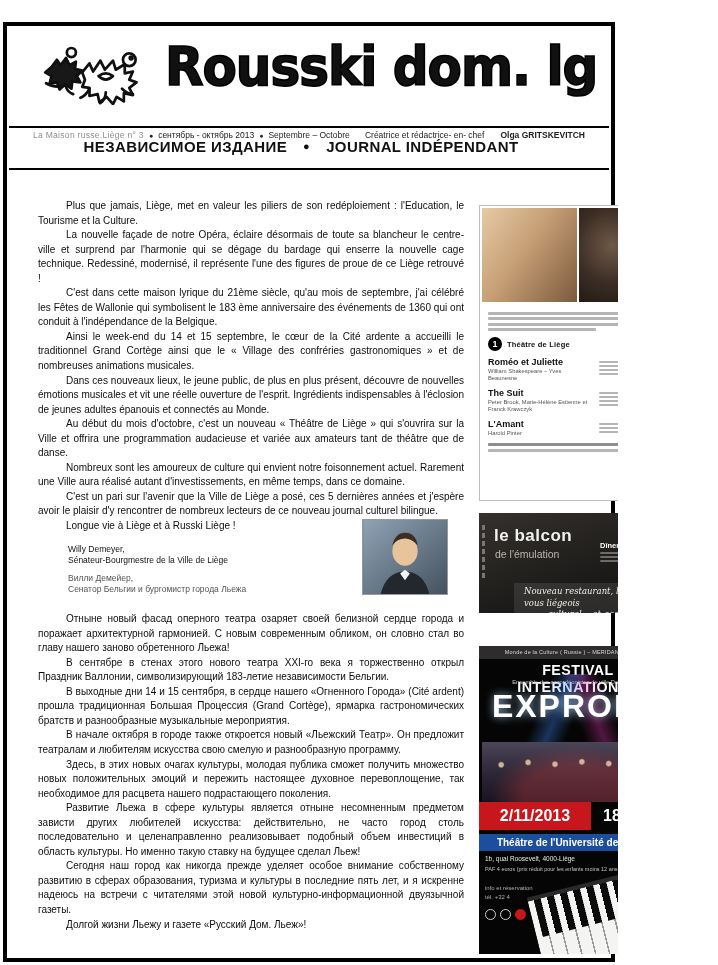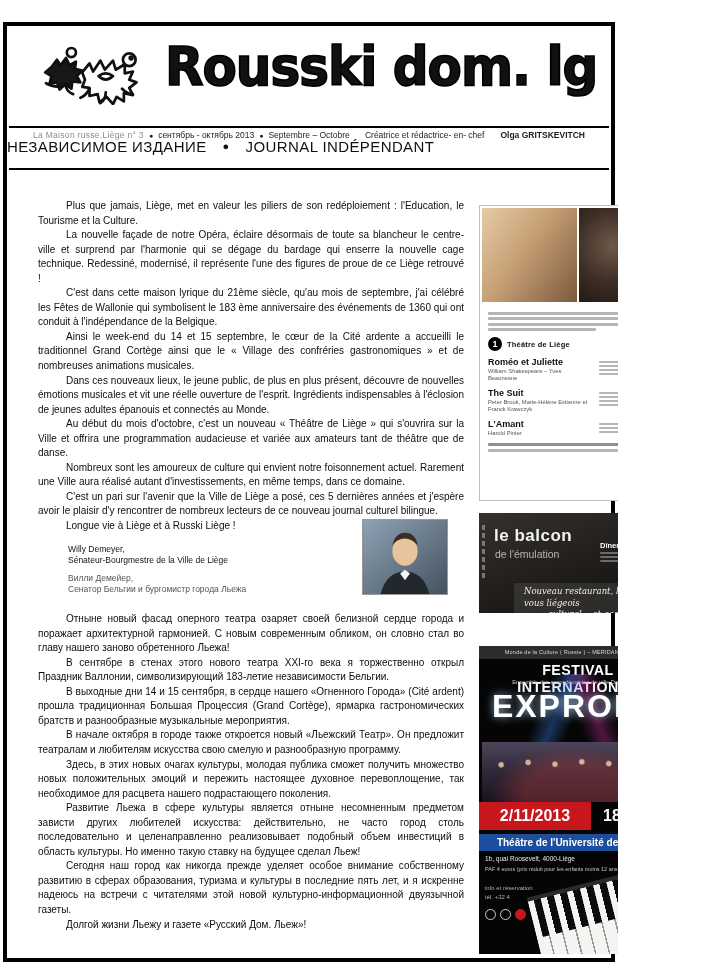--- a/index.html
+++ b/index.html
@@ -17,21 +17,21 @@
   .infoline{position:absolute;top:84px;left:26px;right:26px;font-size:8.5px;display:flex;
             align-items:baseline;white-space:nowrap;color:#222;}
   .infoline .issue{color:#8d8d8d;letter-spacing:.3px;margin-top:20px;}
   .infoline .dot{margin:0 5px;font-size:7px;}
   .infoline .sp{flex:1;}
   .infoline .role{margin-right:16px;}
   .infoline .ed{font-weight:bold;}
   .rule{position:absolute;left:2px;right:2px;height:2px;background:#000;}
   .rule-a{top:100px;}
   .rule-b{top:142px;}
-  .banner{position:absolute;top:112px;left:0;right:16px;text-align:left;font-size:15px;font-weight:normal;letter-spacing:.4px;}
+  .banner{position:absolute;top:112px;left:0;right:16px;text-align:center;font-size:15px;font-weight:bold;letter-spacing:.4px;}
   .banner .bdot{margin:0 16px;font-size:11px;vertical-align:2px;}
 
   
   .col-left{position:absolute;left:31px;top:173px;width:426px;}
   .para{font-size:10px;line-height:14.55px;text-align:justify;text-indent:28px;color:#0d0d0d;}
   .sig-area::after{content:"";display:block;clear:both;}
   .portrait{float:right;width:86px;height:76px;margin:0 16px 4px 10px;border:1px solid #999;background:#4a5a68;}
   .signature{width:300px;margin:10px 0 0 30px;text-align:left;font-size:8.5px;font-weight:normal;line-height:11px;}
   .signature .gap{height:7px;}
   .signature .ru{color:#555;}

